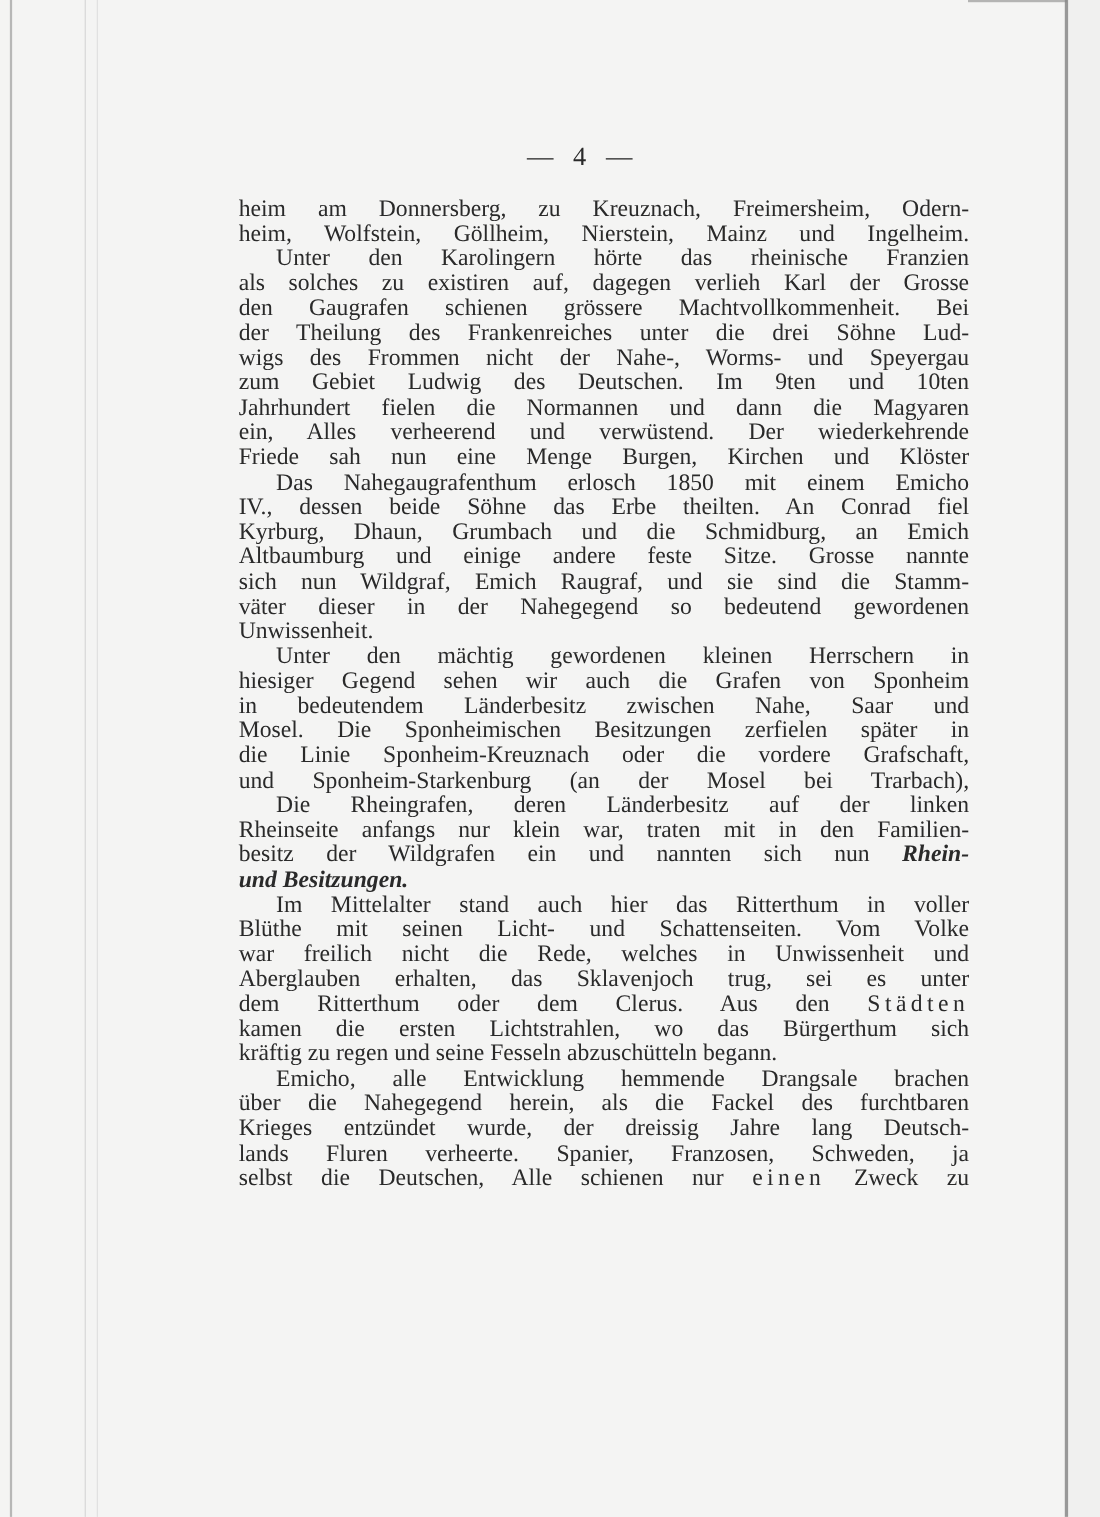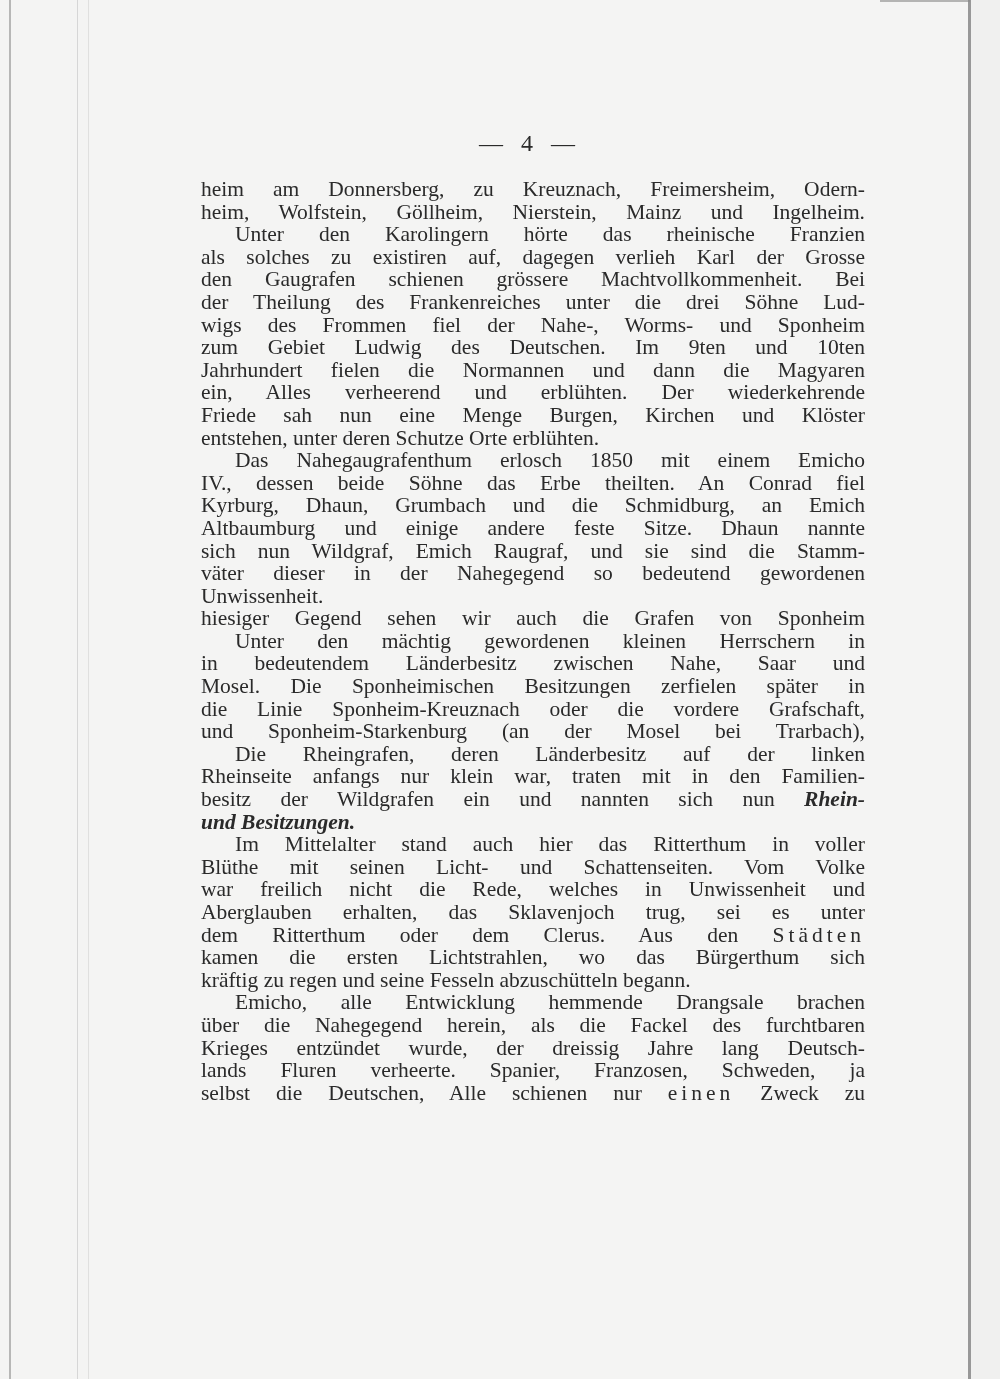--- a/index.html
+++ b/index.html
@@ -15,21 +15,21 @@
   .edge-left3 { position: absolute; left: 88px; top: 0; width: 1px; height: 1379px; background: #d2d2d2; opacity: .6; }
   .edge-right { position: absolute; left: 968px; top: 0; width: 3px; height: 1379px; background: #7a7a7a; opacity: .75; }
   .edge-top { position: absolute; left: 880px; top: 0; width: 90px; height: 2px; background: #888; opacity: .6; }
   .beyond { position: absolute; left: 971px; top: 0; width: 29px; height: 1379px; background: #f0f0ef; }
 
   .page-number {
     position: absolute; top: 130px; left: 0; width: 1060px;
     text-align: center; font-size: 24px; letter-spacing: 6px; color: #2a2a2a;
   }
   .text-block {
-    position: absolute; left: 201px; top: 178px; width: 664px;
+    position: absolute; left: 217px; top: 178px; width: 664px;
     font-size: 21.5px; line-height: 22.6px; text-align: justify;
   }
   .line { display: block; white-space: nowrap; text-align-last: justify; text-align: justify; }
   .line.last { text-align-last: left; }
   .indent { padding-left: 34px; }
   .spaced { letter-spacing: 4px; }
   em { font-style: italic; font-weight: bold; }
 </style>
 </head>
 <body>
@@ -43,35 +43,34 @@
 
 <div class="page-number">— 4 —</div>
 
 <div class="text-block" id="text-block">
     <span class="line"><span>heim am Donnersberg, zu Kreuznach, Freimersheim, Odern-</span></span>
     <span class="line"><span>heim, Wolfstein, Göllheim, Nierstein, Mainz und Ingelheim.</span></span>
     <span class="line indent"><span>Unter den Karolingern hörte das rheinische Franzien</span></span>
     <span class="line"><span>als solches zu existiren auf, dagegen verlieh Karl der Grosse</span></span>
     <span class="line"><span>den Gaugrafen schienen grössere Machtvollkommenheit. Bei</span></span>
     <span class="line"><span>der Theilung des Frankenreiches unter die drei Söhne Lud-</span></span>
-    <span class="line"><span>wigs des Frommen fiel der Nahe-, Worms- und Sponheim</span></span>
+    <span class="line"><span>wigs des Frommen nicht der Nahe-, Worms- und Speyergau</span></span>
     <span class="line"><span>zum Gebiet Ludwig des Deutschen. Im 9ten und 10ten</span></span>
     <span class="line"><span>Jahrhundert fielen die Normannen und dann die Magyaren</span></span>
-    <span class="line"><span>ein, Alles verheerend und erblühten. Der wiederkehrende</span></span>
+    <span class="line"><span>ein, Alles verheerend und verwüstend. Der wiederkehrende</span></span>
     <span class="line"><span>Friede sah nun eine Menge Burgen, Kirchen und Klöster</span></span>
-    <span class="line last"><span>entstehen, unter deren Schutze Orte erblühten.</span></span>
     <span class="line indent"><span>Das Nahegaugrafenthum erlosch 1850 mit einem Emicho</span></span>
     <span class="line"><span>IV., dessen beide Söhne das Erbe theilten. An Conrad fiel</span></span>
     <span class="line"><span>Kyrburg, Dhaun, Grumbach und die Schmidburg, an Emich</span></span>
-    <span class="line"><span>Altbaumburg und einige andere feste Sitze. Dhaun nannte</span></span>
+    <span class="line"><span>Altbaumburg und einige andere feste Sitze. Grosse nannte</span></span>
     <span class="line"><span>sich nun Wildgraf, Emich Raugraf, und sie sind die Stamm-</span></span>
     <span class="line"><span>väter dieser in der Nahegegend so bedeutend gewordenen</span></span>
     <span class="line last"><span>Unwissenheit.</span></span>
+    <span class="line indent"><span>Unter den mächtig gewordenen kleinen Herrschern in</span></span>
     <span class="line"><span>hiesiger Gegend sehen wir auch die Grafen von Sponheim</span></span>
-    <span class="line indent"><span>Unter den mächtig gewordenen kleinen Herrschern in</span></span>
     <span class="line"><span>in bedeutendem Länderbesitz zwischen Nahe, Saar und</span></span>
     <span class="line"><span>Mosel. Die Sponheimischen Besitzungen zerfielen später in</span></span>
     <span class="line"><span>die Linie Sponheim-Kreuznach oder die vordere Grafschaft,</span></span>
     <span class="line"><span>und Sponheim-Starkenburg (an der Mosel bei Trarbach),</span></span>
     <span class="line indent"><span>Die Rheingrafen, deren Länderbesitz auf der linken</span></span>
     <span class="line"><span>Rheinseite anfangs nur klein war, traten mit in den Familien-</span></span>
     <span class="line"><span>besitz der Wildgrafen ein und nannten sich nun</span> <em>Rhein-</em></span>
     <span class="line last"><span></span><em>und Besitzungen.</em></span>
     <span class="line indent"><span>Im Mittelalter stand auch hier das Ritterthum in voller</span></span>
     <span class="line"><span>Blüthe mit seinen Licht- und Schattenseiten. Vom Volke</span></span>

